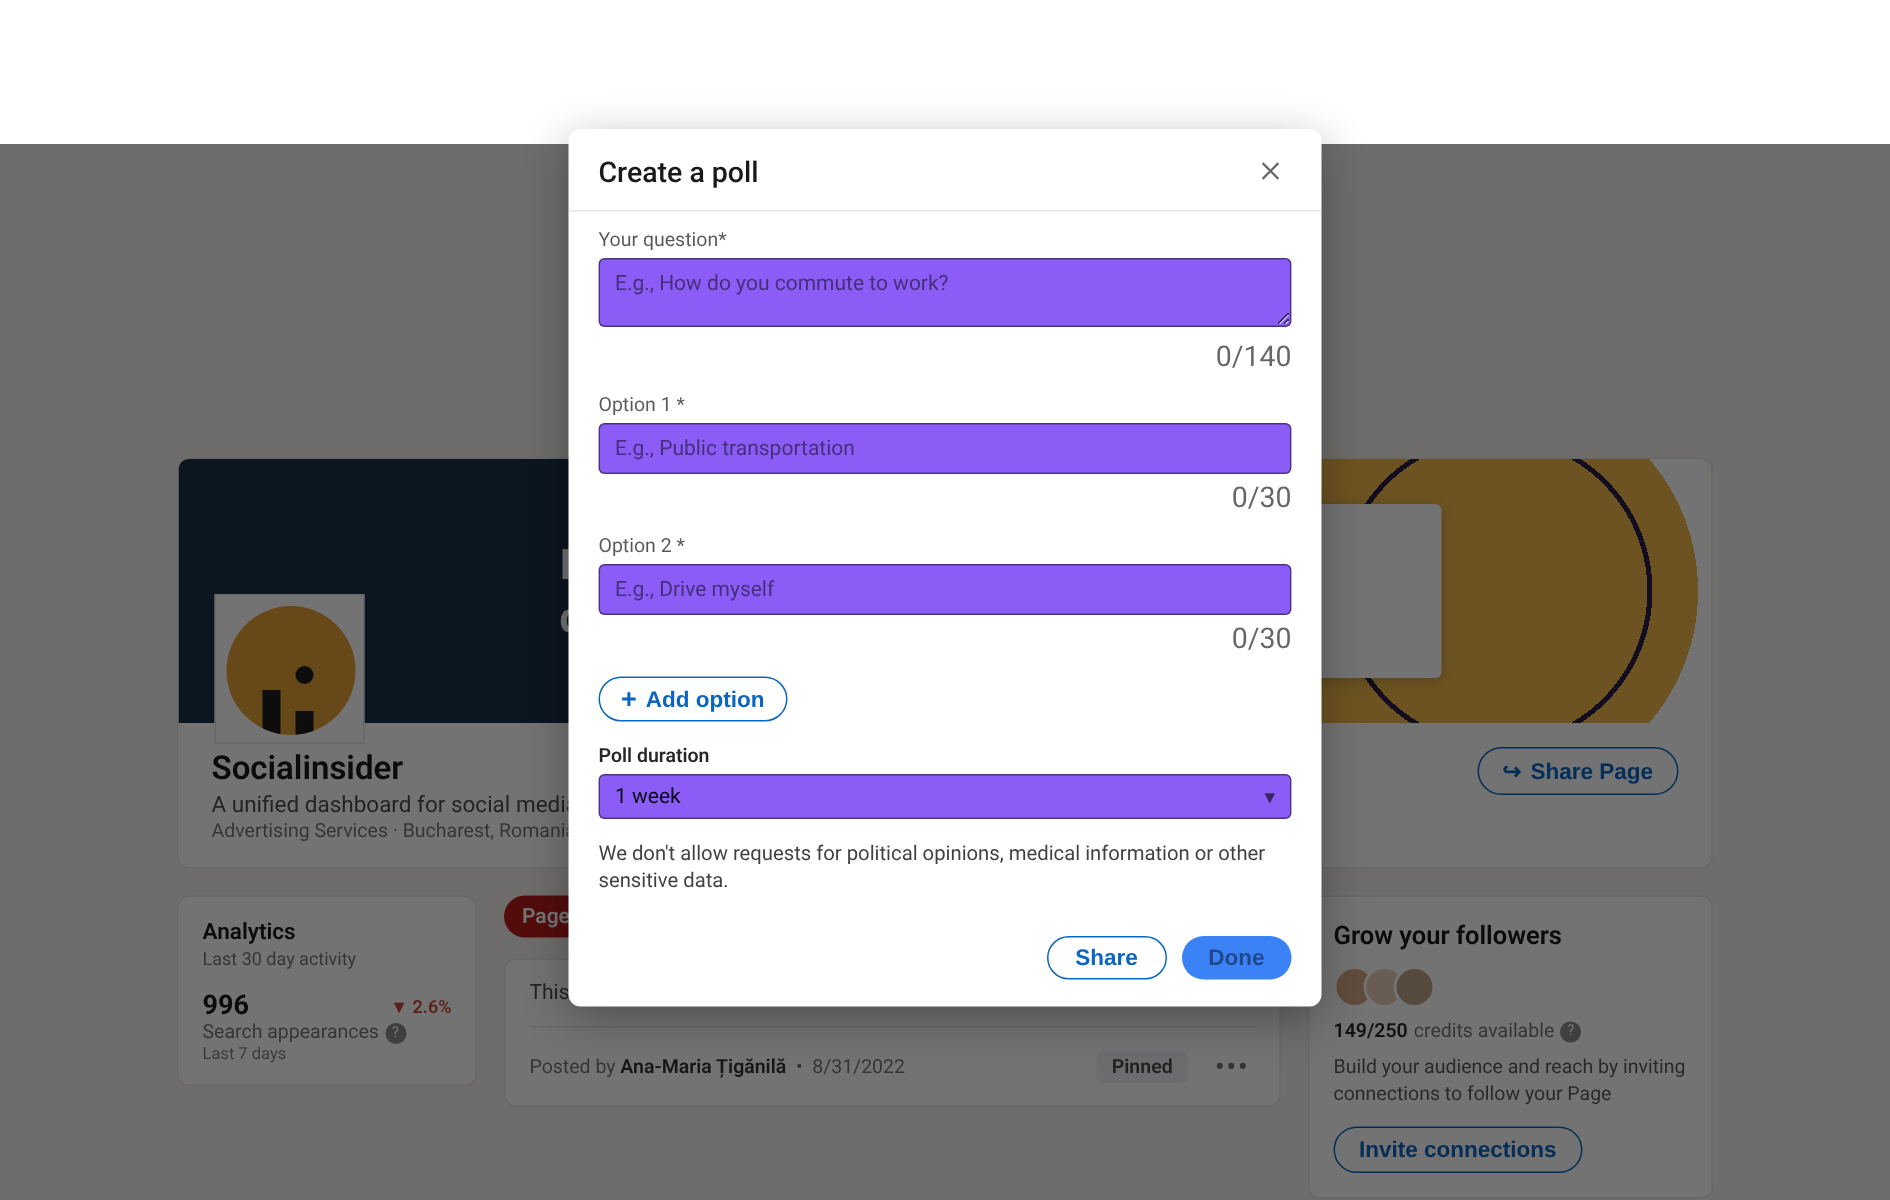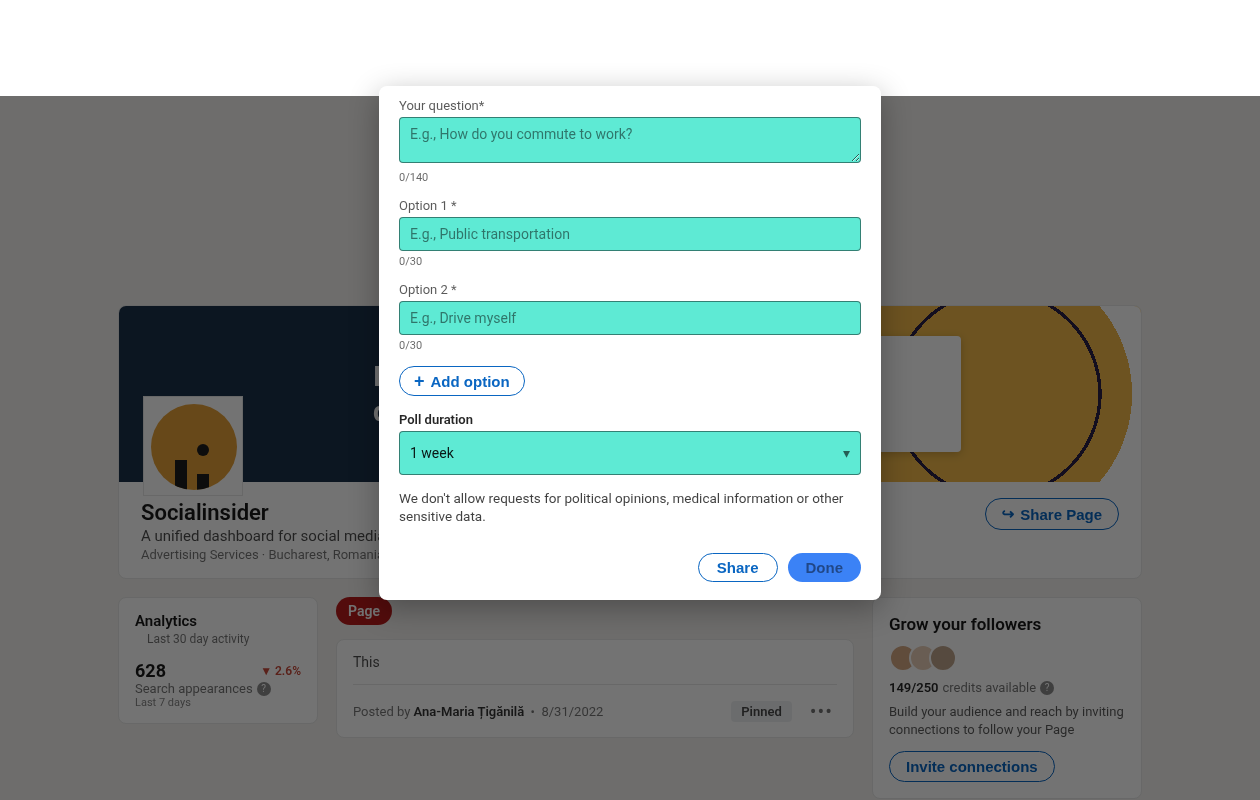--- a/index.html
+++ b/index.html
@@ -38,21 +38,21 @@
     .hero-logo-inner::before { content: ""; position: absolute; left: 46px; top: 40px; width: 12px; height: 12px; border-radius: 50%; background: #1d1d1d; }
     .hero-info { padding: 18px 22px 16px; position: relative; }
     .hero-title { font-size: 22px; font-weight: 600; color: rgba(0,0,0,0.9); }
     .hero-subtitle { font-size: 15px; color: rgba(0,0,0,0.7); margin-top: 2px; }
     .hero-meta { font-size: 13px; color: rgba(0,0,0,0.55); margin-top: 2px; }
     .share-page { position: absolute; right: 22px; top: 16px; border: 1px solid #0a66c2; color: #0a66c2; background: transparent; border-radius: 20px; padding: 6px 16px; font-size: 15px; font-weight: 600; display: flex; align-items: center; gap: 6px; }
 
     .cols { max-width: 1024px; margin: 18px auto 0; display: flex; gap: 18px; align-items: flex-start; }
     .col-left { width: 200px; background: #fff; border: 1px solid #e6e6e6; border-radius: 8px; padding: 14px 16px; }
     .analytics-title { font-size: 15px; font-weight: 600; color: rgba(0,0,0,0.9); }
-    .analytics-sub { font-size: 12px; color: rgba(0,0,0,0.55); margin-top: 2px; margin-left: 12px; }
+    .analytics-sub { font-size: 12px; color: rgba(0,0,0,0.55); margin-top: 2px; }
     .stat-row { margin-top: 14px; display: flex; justify-content: space-between; align-items: center; }
     .stat-num { font-size: 18px; font-weight: 700; color: rgba(0,0,0,0.9); }
     .delta { font-size: 12px; font-weight: 600; }
     .delta.down { color: #c74a3a; } .delta.down::before { content:"▼ "; }
     .delta.up { color: #057642; } .delta.up::before { content:"▲ "; }
     .stat-label { font-size: 13px; color: rgba(0,0,0,0.55); display: flex; align-items: center; gap: 4px; }
     .stat-sub { font-size: 11px; color: rgba(0,0,0,0.5); }
     .num-link { color: #0a66c2; }
 
     .col-mid { flex: 1; }
@@ -83,27 +83,27 @@
     
     .modal { position: absolute; top: 86px; left: 50%; transform: translateX(-50%); width: 502px; background: #fff; border-radius: 8px; box-shadow: 0 8px 30px rgba(0,0,0,0.3); overflow: hidden; }
     .modal-header { display: flex; align-items: center; justify-content: space-between; padding: 14px 20px 12px; border-bottom: 1px solid #e6e6e6; }
     .modal-title { font-size: 19px; font-weight: 500; color: rgba(0,0,0,0.9); }
     .close-x { width: 28px; height: 28px; display: flex; align-items: center; justify-content: center; color: rgba(0,0,0,0.6); cursor: pointer; border-radius: 50%; }
     .close-x svg { width: 18px; height: 18px; }
 
     .modal-body { padding: 12px 20px 16px; }
     .field-label { font-size: 13px; color: rgba(0,0,0,0.65); margin-bottom: 4px; display:block; }
     .field-label.bold { font-weight: 600; color: rgba(0,0,0,0.85); }
-    .textarea, .text-input, .select-box { width: 100%; border: 1px solid rgba(0,0,0,0.45); border-radius: 4px; font-size: 14px; color: rgba(0,0,0,0.9); font-family: inherit; padding: 8px 10px; background:#5eead4; }
+    .textarea, .text-input, .select-box { width: 100%; border: 1px solid rgba(0,0,0,0.45); border-radius: 4px; font-size: 14px; color: rgba(0,0,0,0.9); font-family: inherit; padding: 8px 10px; background:#8b5cf6; }
     .textarea { height: 46px; resize: vertical; }
     .textarea::placeholder, .text-input::placeholder { color: rgba(0,0,0,0.5); }
-    .counter { font-size: 11px; color: rgba(0,0,0,0.6); margin: 4px 0 14px; }
+    .counter { text-align: right; font-size: 19px; color: rgba(0,0,0,0.6); margin: 4px 0 14px; }
     .add-option { display: inline-flex; align-items: center; gap: 6px; border: 1px solid #0a66c2; color: #0a66c2; background: transparent; border-radius: 18px; padding: 5px 14px; font-size: 15px; font-weight: 600; cursor: pointer; margin-bottom: 16px; }
     .plus-ic { font-size: 18px; line-height: 1; }
-    .select-box { display:flex; align-items:center; justify-content:space-between; height: 44px; padding: 0 10px; cursor:pointer; }
+    .select-box { display:flex; align-items:center; justify-content:space-between; height: 30px; padding: 0 10px; cursor:pointer; }
     .caret-down { color: rgba(0,0,0,0.6); }
     .disclaimer { font-size: 13.5px; color: rgba(0,0,0,0.75); line-height: 1.35; margin-top: 14px; }
     .modal-footer { display: flex; justify-content: flex-end; gap: 10px; padding: 12px 20px 18px; }
     .btn-back { border: 1px solid #0a66c2; color: #0a66c2; background: #fff; border-radius: 20px; padding: 5px 18px; font-size: 15px; font-weight: 600; cursor: pointer; }
     .btn-done { border: none; color: rgba(0,0,0,0.45); background: #3b82f6; border-radius: 20px; padding: 6px 18px; font-size: 15px; font-weight: 600; cursor: not-allowed; }
   </style>
 </head>
 <body>
 
 <div class="bg-header">
@@ -158,21 +158,21 @@
           </button>
         </div>
       </div>
     </div>
 
     <div class="cols">
       <div class="col-left">
         <div class="analytics-title">Analytics</div>
         <div class="analytics-sub">Last 30 day activity</div>
         <div class="stat-row">
-          <div class="stat-num">628</div>
+          <div class="stat-num">996</div>
           <div class="delta down">2.6%</div>
         </div>
         <div class="stat-label">
           <span>Search appearances</span>
           <span class="help-q">?</span>
         </div>
         <div class="stat-sub">Last 7 days</div>
       </div>
 
       <div class="col-mid">
@@ -208,20 +208,28 @@
         <div class="reach-text">Build your audience and reach by inviting connections to follow your Page</div>
         <button class="invite-btn">Invite connections</button>
       </div>
     </div>
   </div>
 </div>
 
 <div class="overlay"></div>
 
 <div class="modal">
+  <div class="modal-header">
+    <div class="modal-title">Create a poll</div>
+    <div class="close-x">
+      <svg viewBox="0 0 24 24">
+          <path fill="none" stroke="currentColor" stroke-width="2" d="M5 5l14 14M19 5L5 19"></path>
+        </svg>
+    </div>
+  </div>
   <div class="modal-body">
 
     <label class="field-label">Your question*</label>
     <textarea class="textarea" placeholder="E.g., How do you commute to work?" style=""></textarea>
     <div class="counter">0/140</div>
 
     <label class="field-label">Option 1 *</label>
     <input type="text" class="text-input" placeholder="E.g., Public transportation" style="">
     <div class="counter">0/30</div>
 

